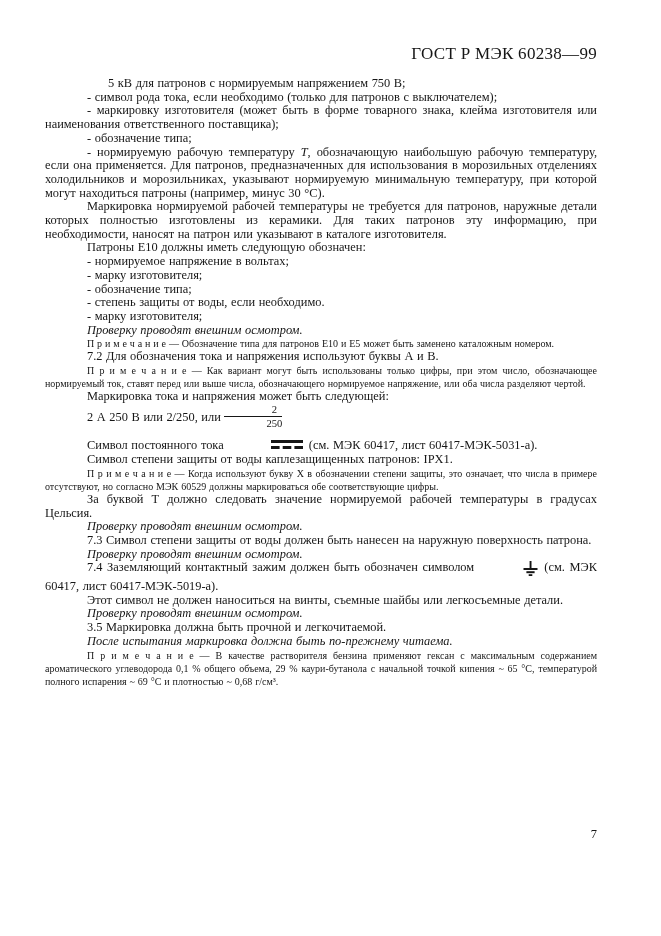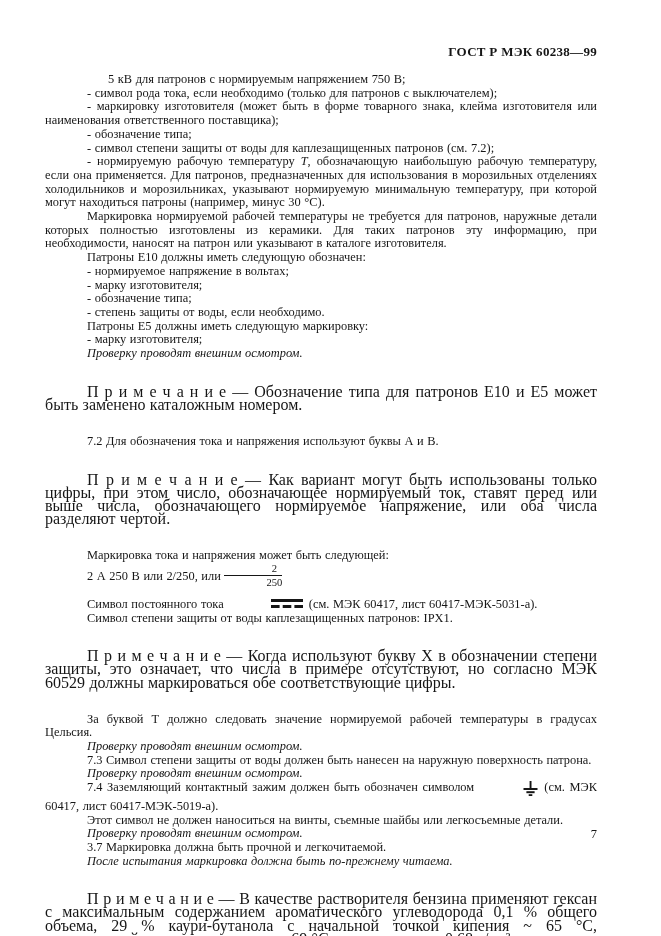--- a/index.html
+++ b/index.html
@@ -5,32 +5,32 @@
   * { margin:0; padding:0; box-sizing:border-box; }
   html, body { background:#ffffff; }
   body { width:661px; height:936px; }
   .page {
     position:relative; width:661px; height:936px; background:#ffffff;
     font-family:"Liberation Serif","DejaVu Serif",serif; color:#161616;
     overflow:hidden;
   }
   .content { position:absolute; left:45px; top:44px; width:552px; }
   .doc-header {
-    font-weight:bold; font-size:13px; letter-spacing:0.3px;
+    font-weight:normal; font-size:17px; letter-spacing:0.3px;
     text-align:right; margin-bottom:13px;
   }
   .p {
     font-size:12.4px; line-height:13.7px; text-align:justify;
     text-indent:42px; word-spacing:0.5px;
   }
   .deep { text-indent:63px; }
   .it { font-style:italic; }
   .note {
-    font-size:16px; line-height:13.1px; text-align:justify;
-    text-indent:42px; margin:24px 0; word-spacing:0.4px;
+    font-size:10px; line-height:13.1px; text-align:justify;
+    text-indent:42px; margin:0 0; word-spacing:0.4px;
   }
   .gap-top { margin-top:10px; }
   .example-line { margin-top:3px; }
   .frac {
     display:inline-block; vertical-align:middle; text-align:center;
     font-size:10.6px; line-height:1.05; margin-top:-3px;
   }
   .frac .num { display:block; border-bottom:1.3px solid #161616; padding:0 3px 1px; }
   .frac .den { display:block; padding-top:1px; }
   .sym { display:inline-block; }
@@ -46,30 +46,28 @@
 
 <div class="page">
   <div class="content">
 
     <div class="doc-header">ГОСТ Р МЭК 60238—99</div>
 
     <p class="p deep">5 кВ для патронов с нормируемым напряжением 750 В;</p>
     <p class="p">- символ рода тока, если необходимо (только для патронов с выключателем);</p>
     <p class="p">- маркировку изготовителя (может быть в форме товарного знака, клейма изготовителя или наименования ответственного поставщика);</p>
     <p class="p">- обозначение типа;</p>
-    <p class="p">- символ степени защиты от воды для каплезащищенных патронов (см. 7.2);</p>
     <p class="p"><span>- нормируемую рабочую температуру </span><span class="it">Т</span><span>, обозначающую наибольшую рабочую температуру, если она применяется. Для патронов, предназначенных для использования в морозильных отделениях холодильников и морозильниках, указывают нормируемую минимальную температуру, при которой могут находиться патроны (например, минус 30 °С).</span></p>
 
     <p class="p">Маркировка нормируемой рабочей температуры не требуется для патронов, наружные детали которых полностью изготовлены из керамики. Для таких патронов эту информацию, при необходимости, наносят на патрон или указывают в каталоге изготовителя.</p>
     <p class="p">Патроны Е10 должны иметь следующую обозначен:</p>
     <p class="p">- нормируемое напряжение в вольтах;</p>
     <p class="p">- марку изготовителя;</p>
     <p class="p">- обозначение типа;</p>
     <p class="p">- степень защиты от воды, если необходимо.</p>
-    <p class="p">Патроны Е5 должны иметь следующую маркировку:</p>
     <p class="p">- марку изготовителя;</p>
     <p class="p it">Проверку проводят внешним осмотром.</p>
 
     <p class="note">П р и м е ч а н и е — Обозначение типа для патронов Е10 и Е5 может быть заменено каталожным номером.</p>
 
     <p class="p">7.2  Для обозначения тока и напряжения используют буквы А и В.</p>
 
     <p class="note">П р и м е ч а н и е — Как вариант могут быть использованы только цифры, при этом число, обозначающее нормируемый ток, ставят перед или выше числа, обозначающего нормируемое напряжение, или оба числа разделяют чертой.</p>
 
     <p class="p">Маркировка тока и напряжения может быть следующей:</p>
@@ -90,21 +88,21 @@
     <p class="p">7.3  Символ степени защиты от воды должен быть нанесен на наружную поверхность патрона.</p>
     <p class="p it">Проверку проводят внешним осмотром.</p>
     <p class="p"><span>7.4  Заземляющий контактный зажим должен быть обозначен символом </span><span class="sym sym-gnd"><svg width="15" height="15" viewBox="0 0 15 15" xmlns="http://www.w3.org/2000/svg">
             <rect x="6.6" y="0" width="1.9" height="7" fill="#161616"></rect>
             <rect x="0.5" y="7" width="14" height="2" fill="#161616"></rect>
             <rect x="3.4" y="10.2" width="8.2" height="2" fill="#161616"></rect>
             <rect x="5.7" y="13.2" width="3.6" height="1.8" fill="#161616"></rect>
           </svg></span><span> (см. МЭК 60417, лист 60417-МЭК-5019-а).</span></p>
     <p class="p">Этот символ не должен наноситься на винты, съемные шайбы или легкосъемные детали.</p>
     <p class="p it">Проверку проводят внешним осмотром.</p>
-    <p class="p">3.7  Маркировка должна быть прочной и легкочитаемой.</p>
+    <p class="p">3.5  Маркировка должна быть прочной и легкочитаемой.</p>
     <p class="p it">После испытания маркировка должна быть по-прежнему читаема.</p>
 
     <p class="note">П р и м е ч а н и е — В качестве растворителя бензина применяют гексан с максимальным содержанием ароматического углеводорода 0,1 % общего объема, 29 % каури-бутанола с начальной точкой кипения ~ 65 °С, температурой полного испарения ~ 69 °С и плотностью ~ 0,68 г/см³.</p>
 
   </div>
 
   <div class="pageno-row">7</div>
 </div>
 
 </body></html>

